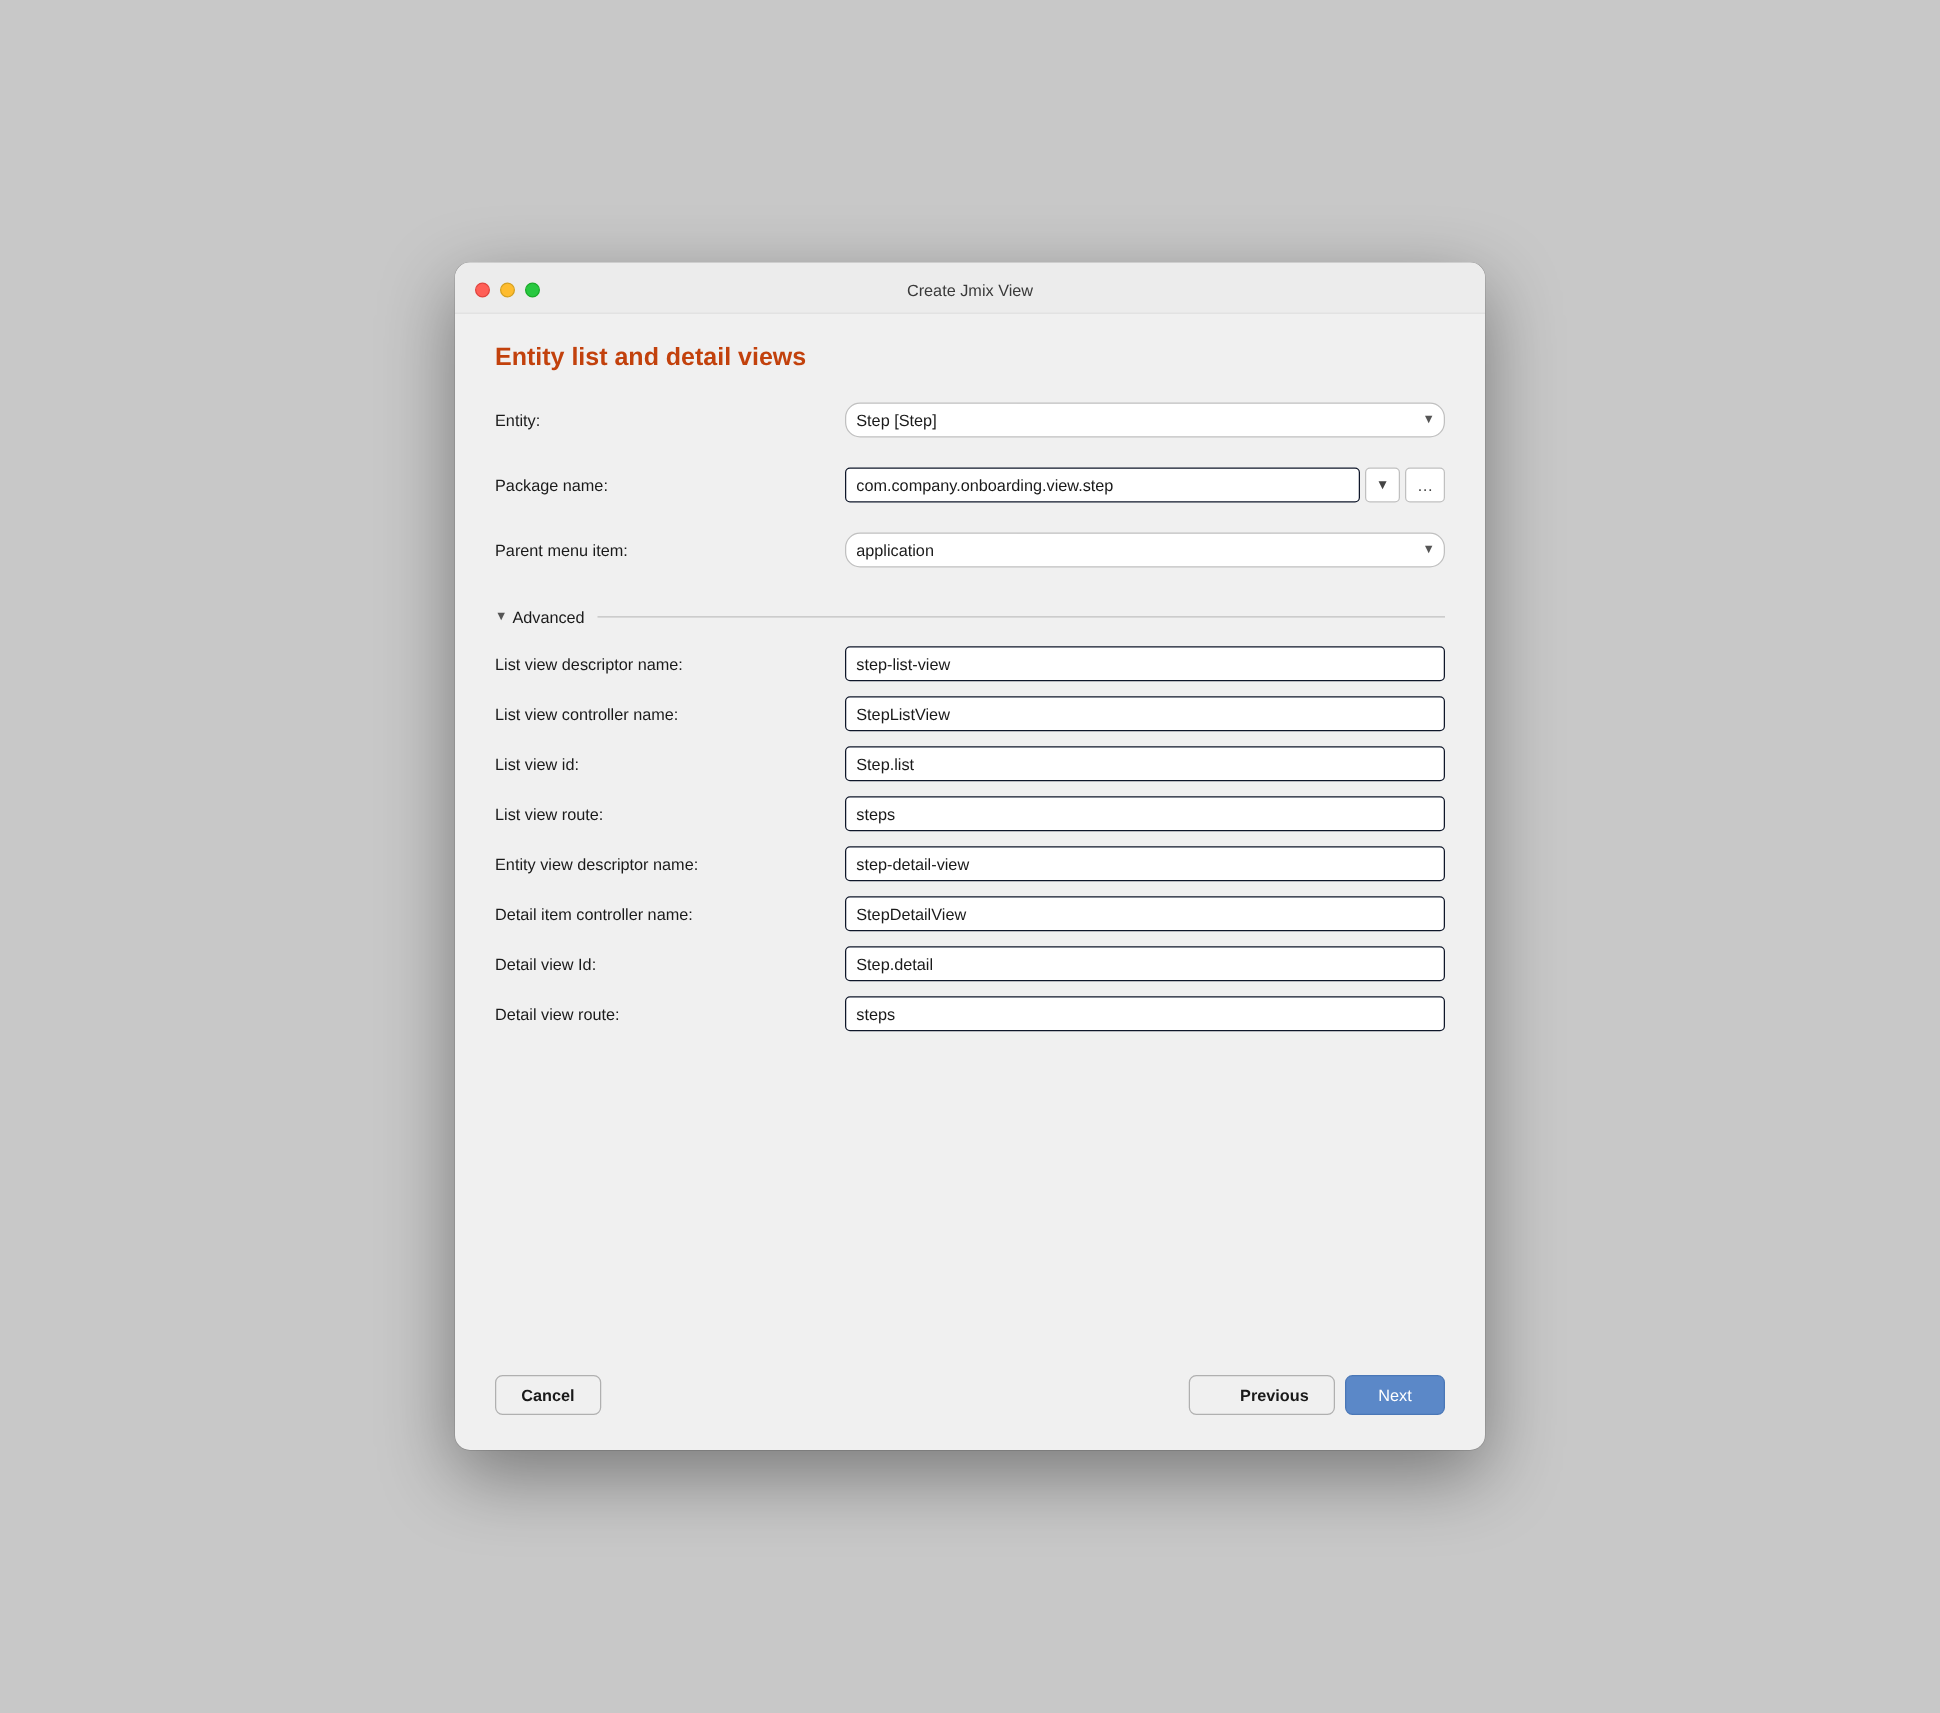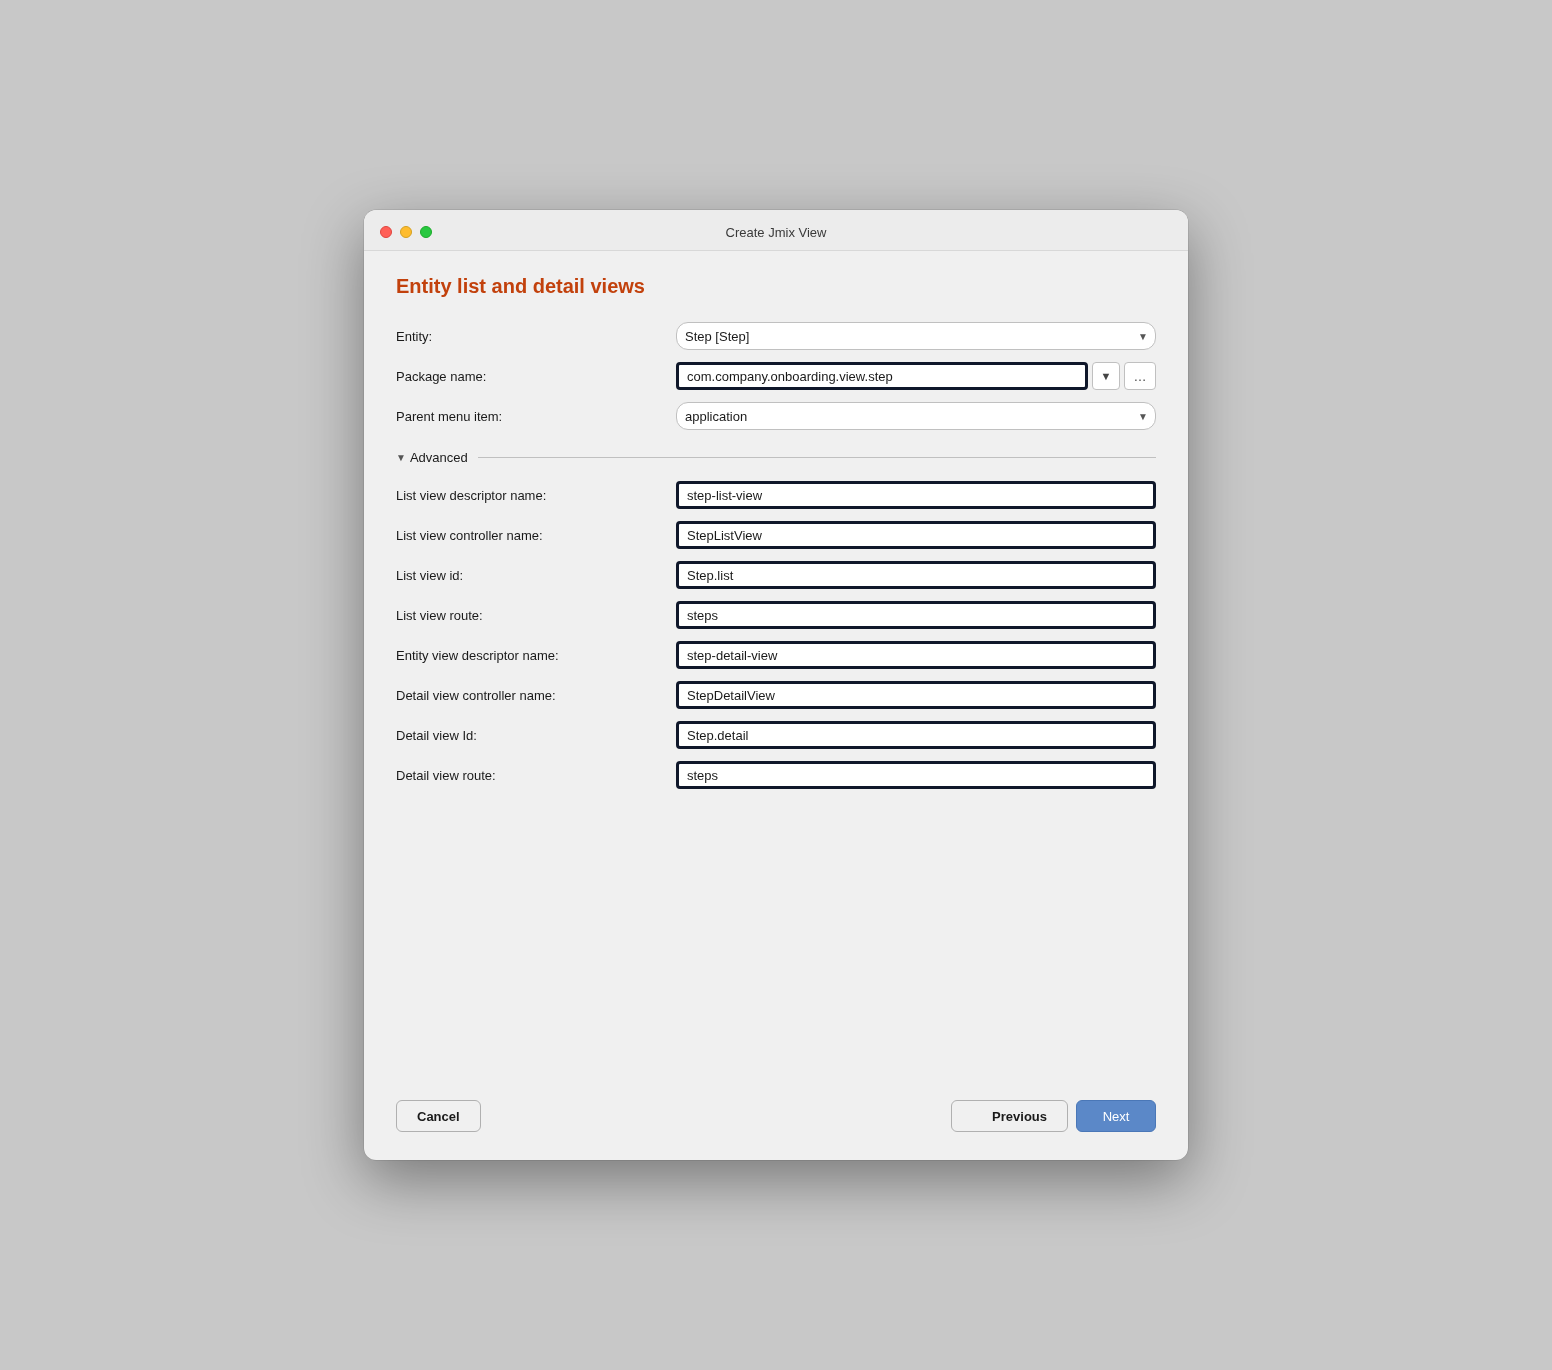--- a/index.html
+++ b/index.html
@@ -87,21 +87,21 @@
     .page-title {
       font-size: 20px;
       font-weight: 700;
       color: #c2410c;
       margin-bottom: 24px;
     }
 
     .form-section {
       display: flex;
       flex-direction: column;
-      gap: 0;
+      gap: 12px;
     }
 
     .form-row {
       display: flex;
       align-items: center;
       margin-bottom: 12px;
     }
 
     .form-label {
       width: 280px;
@@ -114,21 +114,21 @@
     .form-control-wrap {
       flex: 1;
       display: flex;
       align-items: center;
       gap: 4px;
     }
 
     .form-input {
       flex: 1;
       height: 28px;
-      border: 3px solid #0f172a;
+      border: 1px solid #0f172a;
       border-radius: 4px;
       background: #ffffff;
       padding: 0 8px;
       font-size: 13px;
       color: #1a1a1a;
       outline: none;
     }
 
     .select-wrap {
       flex: 1;
@@ -383,21 +383,21 @@
         </div>
 
         <div class="form-row">
           <div class="form-label">Entity view descriptor name:</div>
           <div class="form-control-wrap">
             <input class="form-input" type="text" value="step-detail-view" style="">
           </div>
         </div>
 
         <div class="form-row">
-          <div class="form-label">Detail view controller name:</div>
+          <div class="form-label">Detail item controller name:</div>
           <div class="form-control-wrap">
             <input class="form-input" type="text" value="StepDetailView" style="">
           </div>
         </div>
 
         <div class="form-row">
           <div class="form-label">Detail view Id:</div>
           <div class="form-control-wrap">
             <input class="form-input" type="text" value="Step.detail" style="">
           </div>

